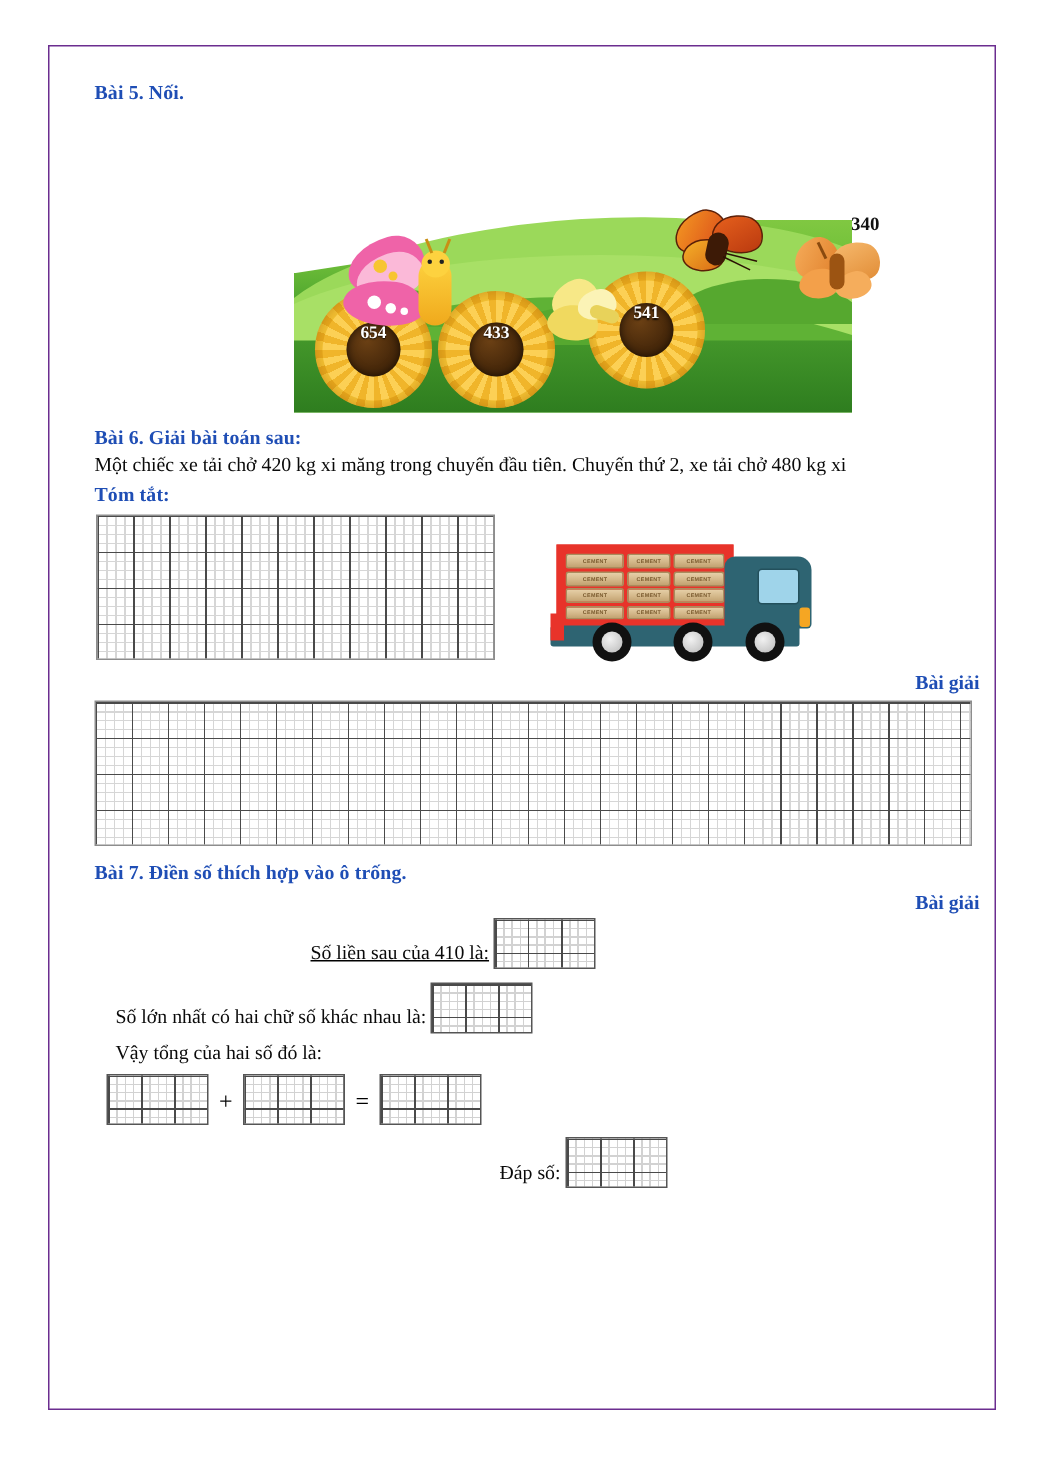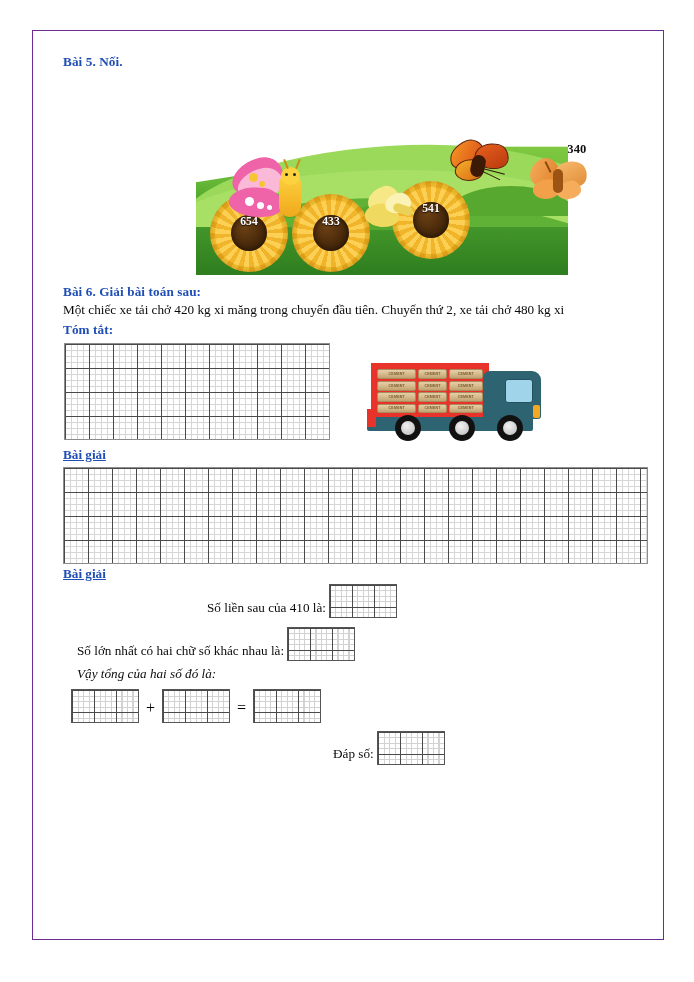--- a/index.html
+++ b/index.html
@@ -46,23 +46,22 @@
   .body-text {
     font-size: 13.2px;
     line-height: 1.42;
     margin: 0;
     color: #0a0a0a;
   }
   .center-head {
     color: #1f4eb5;
     font-weight: bold;
     font-size: 13.2px;
-    text-align: left;
+    text-align: right;
     margin: 0;
-    text-decoration: underline;
   }
 
   
   .illus-wrap {
     margin-top: 12px;
     position: relative;
     height: 192px;
   }
   .scene {
     position: absolute;
@@ -404,33 +403,34 @@
         <div class="wheel" style="left:34px;"></div>
         <div class="wheel" style="left:88px;"></div>
         <div class="wheel" style="left:136px;"></div>
       </div>
     </div>
 
     <p class="center-head" style="margin-top:4px;">Bài giải</p>
 
     <div class="grid" style="width:585px; height:97px; margin-top:4px;"></div>
 
+    <p class="heading" style="margin-top:9px;">Bài 7. Điền số thích hợp vào ô trống.</p>
     <p class="center-head" style="margin-top:2px;">Bài giải</p>
 
-    <div class="row-flex" style="margin-top:2px; padding-left:144px;">
+    <div class="row-flex" style="margin-top:2px; padding-left:144px;text-decoration:underline;">
       <span class="body-text" style="padding-bottom:1px;">Số liền sau của 410 là:</span>
       <div class="grid-sm" style="width:68px; height:34px; margin-left:3px;"></div>
     </div>
 
     <div class="row-flex" style="margin-top:9px; padding-left:14px;">
       <span class="body-text" style="padding-bottom:1px;">Số lớn nhất có hai chữ số khác nhau là:</span>
       <div class="grid-sm" style="width:68px; height:34px; margin-left:3px;"></div>
     </div>
 
-    <p class="body-text" style="margin-top:4px; padding-left:14px;font-style:italic;">Vậy tổng của hai số đó là:</p>
+    <p class="body-text" style="margin-top:4px; padding-left:14px;">Vậy tổng của hai số đó là:</p>
 
     <div class="row-flex" style="margin-top:5px; padding-left:8px;">
       <div class="grid-sm" style="width:68px; height:34px;"></div>
       <span class="eq-sign">+</span>
       <div class="grid-sm" style="width:68px; height:34px;"></div>
       <span class="eq-sign">=</span>
       <div class="grid-sm" style="width:68px; height:34px;"></div>
     </div>
 
     <div class="row-flex" style="margin-top:8px; padding-left:270px;">

